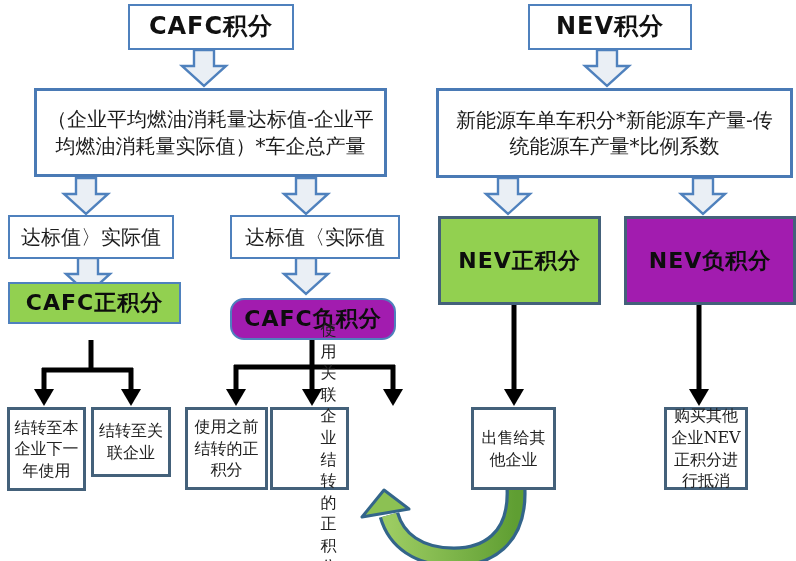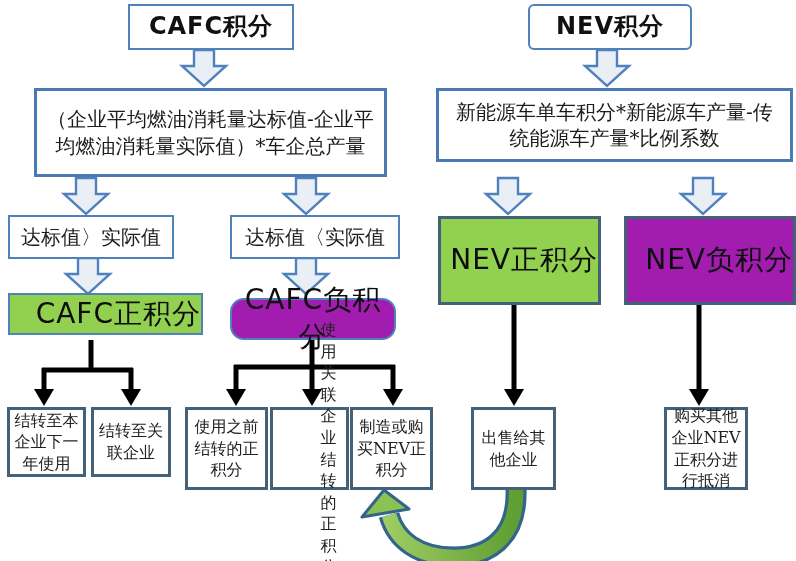--- a/index.html
+++ b/index.html
@@ -13,21 +13,21 @@
     display:flex;align-items:center;justify-content:center;text-align:center;
     background:#ffffff;line-height:1.32;
   }
   .blue2{border:2px solid #4f81bd;}
   .blue3{border:3px solid #4a7ab5;}
   .slate3{border:3px solid #44617a;}
   .greenfill{background:#92d050;}
   .redfill{background:#a21caf;}
   .title-font{font-weight:bold;font-size:24px;letter-spacing:1px;}
   .serif-font{font-family:"DejaVu Serif","Liberation Serif",serif;font-size:20px;color:#1c1c1c;}
-  .credit-font{font-weight:normal;font-size:28px;color:#0d0d0d;letter-spacing:1px;justify-content:flex-end;}
+  .credit-font{font-weight:bold;font-size:22px;color:#0d0d0d;letter-spacing:1px;}
   .small-serif{font-family:"DejaVu Serif","Liberation Serif",serif;font-size:16px;color:#222;line-height:1.35;padding:2px;}
 </style>
 </head>
 <body>
 
 <div class="canvas">
 
   <svg class="overlay" width="796" height="561" viewBox="0 0 796 561">
     <defs>
       <g id="blockArrow">
@@ -78,67 +78,64 @@
     <g>
       <path d="M510 489 C 512 540 480 557 448 557 C 412 557 390 540 383 515" fill="none" stroke="#33658a" stroke-width="21" stroke-linecap="butt"></path>
       <path d="M510 489 C 512 540 480 557 448 557 C 412 557 390 540 383 515" fill="none" stroke="url(#ribbonGrad)" stroke-width="14.5" stroke-linecap="butt"></path>
       <path d="M378 490 L356 517 L403 509 Z" fill="#8cc153" stroke="#33658a" stroke-width="3" stroke-linejoin="round"></path>
     </g>
   </svg>
 
   <div class="node blue2 title-font" style="left:122px;top:4px;width:166px;height:46px;">
     <span>CAFC积分</span>
   </div>
-  <div class="node blue2 title-font" style="left:522px;top:4px;width:164px;height:46px;border-radius:6px;">
+  <div class="node blue2 title-font" style="left:522px;top:4px;width:164px;height:46px;">
     <span>NEV积分</span>
   </div>
 
   <div class="node blue3 serif-font" style="left:28px;top:88px;width:353px;height:89px;padding:4px 4px;">
     <span>（企业平均燃油消耗量达标值-企业平均燃油消耗量实际值）*车企总产量</span>
   </div>
-  <div class="node blue3 serif-font" style="left:430px;top:88px;width:357px;height:74px;padding:4px 10px;">
+  <div class="node blue3 serif-font" style="left:430px;top:88px;width:357px;height:90px;padding:4px 10px;">
     <span>新能源车单车积分*新能源车产量-传统能源车产量*比例系数</span>
   </div>
 
   <div class="node blue2 serif-font" style="left:2px;top:215px;width:166px;height:44px;">
     <span>达标值〉实际值</span>
   </div>
   <div class="node blue2 serif-font" style="left:224px;top:215px;width:170px;height:44px;text-align:center;">
     <span>达标值〈实际值</span>
   </div>
 
   <div class="node slate3 greenfill credit-font" style="left:432px;top:216px;width:163px;height:89px;">
     <span>NEV正积分</span>
   </div>
   <div class="node slate3 redfill credit-font" style="left:618px;top:216px;width:172px;height:89px;">
     <span>NEV负积分</span>
   </div>
 
-  <div class="node blue2 greenfill credit-font" style="left:2px;top:293px;width:195px;height:42px;">
+  <div class="node blue2 greenfill credit-font" style="left:2px;top:282px;width:173px;height:42px;">
     <span>CAFC正积分</span>
   </div>
   <div class="node blue2 redfill credit-font" style="left:224px;top:298px;width:166px;height:42px;border-radius:14px;">
     <span>CAFC负积分</span>
   </div>
 
-  <div class="node slate3 small-serif" style="left:1px;top:407px;width:79px;height:70px;">
+  <div class="node slate3 small-serif" style="left:1px;top:407px;width:79px;height:84px;">
     <span>结转至本企业下一年使用</span>
   </div>
   <div class="node slate3 small-serif" style="left:85px;top:407px;width:80px;height:70px;text-align:center;">
     <span>结转至关联企业</span>
   </div>
   <div class="node slate3 small-serif" style="left:179px;top:407px;width:83px;height:83px;">
     <span>使用之前结转的正积分</span>
   </div>
   <div class="node slate3 small-serif" style="left:264px;top:407px;width:79px;height:83px;padding-left:40px;">
     <span>使用关联企业结转的正积分</span>
   </div>
-  <div class="node slate3 small-serif" style="left:344px;top:407px;width:83px;height:83px;">
-    <span>制造或购买NEV正积分</span>
-  </div>
   <div class="node slate3 small-serif" style="left:658px;top:407px;width:84px;height:83px;">
     <span>购买其他企业NEV正积分进行抵消</span>
   </div>
   <div class="node slate3 small-serif" style="left:465px;top:407px;width:85px;height:83px;">
     <span>出售给其他企业</span>
   </div>
 
 </div>
 
 </body></html>

